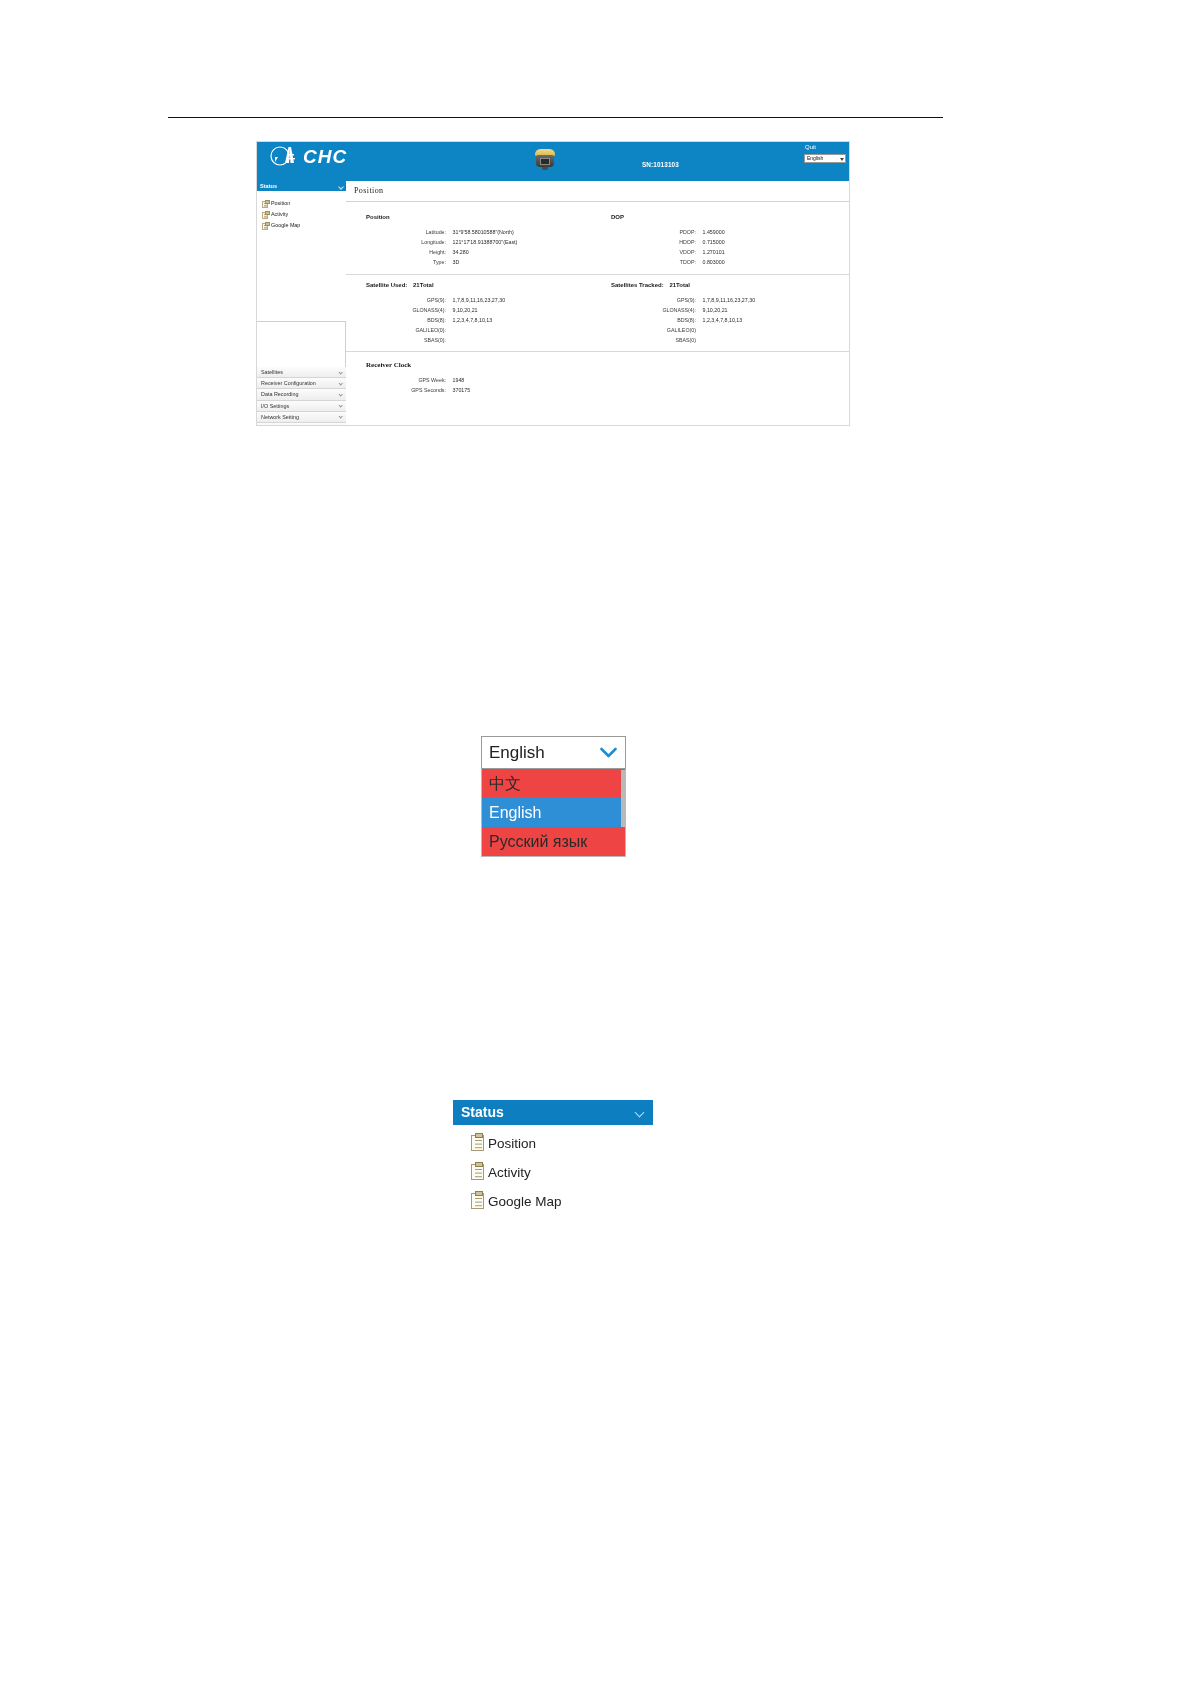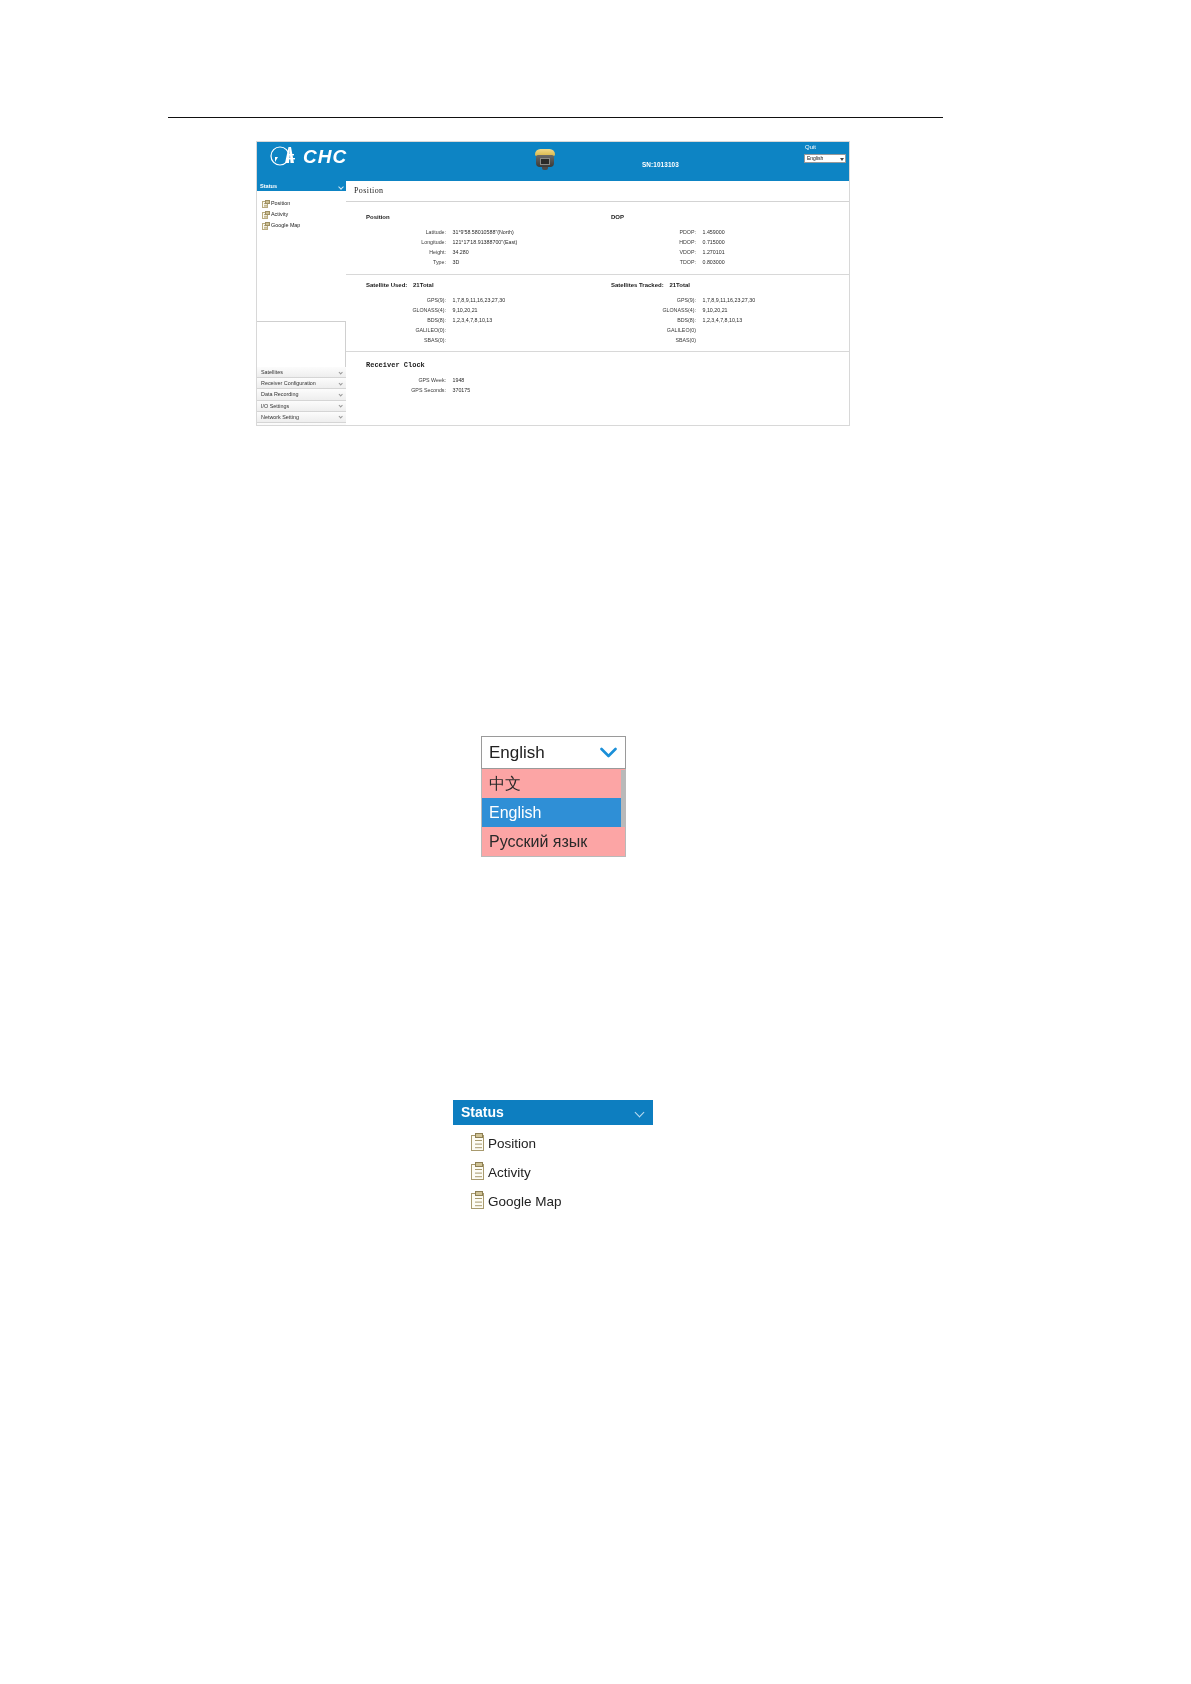--- a/index.html
+++ b/index.html
@@ -184,21 +184,21 @@
   }
   .f2-closed .txt {
     font-size: 17px; color: #222; padding-left: 7px;
   }
   .f2-caret {
     position: absolute; right: 8px; top: 10px;
     width: 17px; height: 11px;
   }
   .f2-list {
     position: absolute; left: 0; top: 33px; width: 145px;
-    border: 1px solid #b9b9b9; border-top: none; background: #fca5a5;
+    border: 1px solid #b9b9b9; border-top: none; background: #ef4444;
   }
   .f2-opt {
     height: 29px; line-height: 29px; padding-left: 7px;
     font-size: 16px; color: #2a2a2a;
   }
   .f2-opt.sel { background: #2f8fd6; color: #ffffff; font-weight: normal; }
   .f2-scroll {
     position: absolute; right: 1px; top: 34px;
     width: 4px; height: 57px; background: #b9b9b9;
   }
@@ -423,21 +423,21 @@
         <span class="k" style="width:85px;">GALILEO(0)</span>
         <span class="v" style="margin-left:5px;"></span>
       </div>
       <div class="kv" style="left:265px; top:156px;">
         <span class="k" style="width:85px;">SBAS(0)</span>
         <span class="v" style="margin-left:5px;"></span>
       </div>
 
       <div class="panel-rule" style="top:170px;"></div>
 
-      <div class="sec-title" style="left:20px; top:180px; font-size:7px; font-family:Liberation Mono, monospace;">Receiver Clock</div>
+      <div class="sec-title" style="left:20px; top:180px; font-size:7px; font-family:Liberation Serif, serif;">Receiver Clock</div>
 
       <div class="kv" style="left:20px; top:196px;">
         <span class="k" style="width:80px;">GPS Week:</span>
         <span class="v" style="margin-left:5px;">1948</span>
       </div>
       <div class="kv" style="left:20px; top:206px;">
         <span class="k" style="width:80px;">GPS Seconds:</span>
         <span class="v" style="margin-left:5px;">370175</span>
       </div>
     </div>

